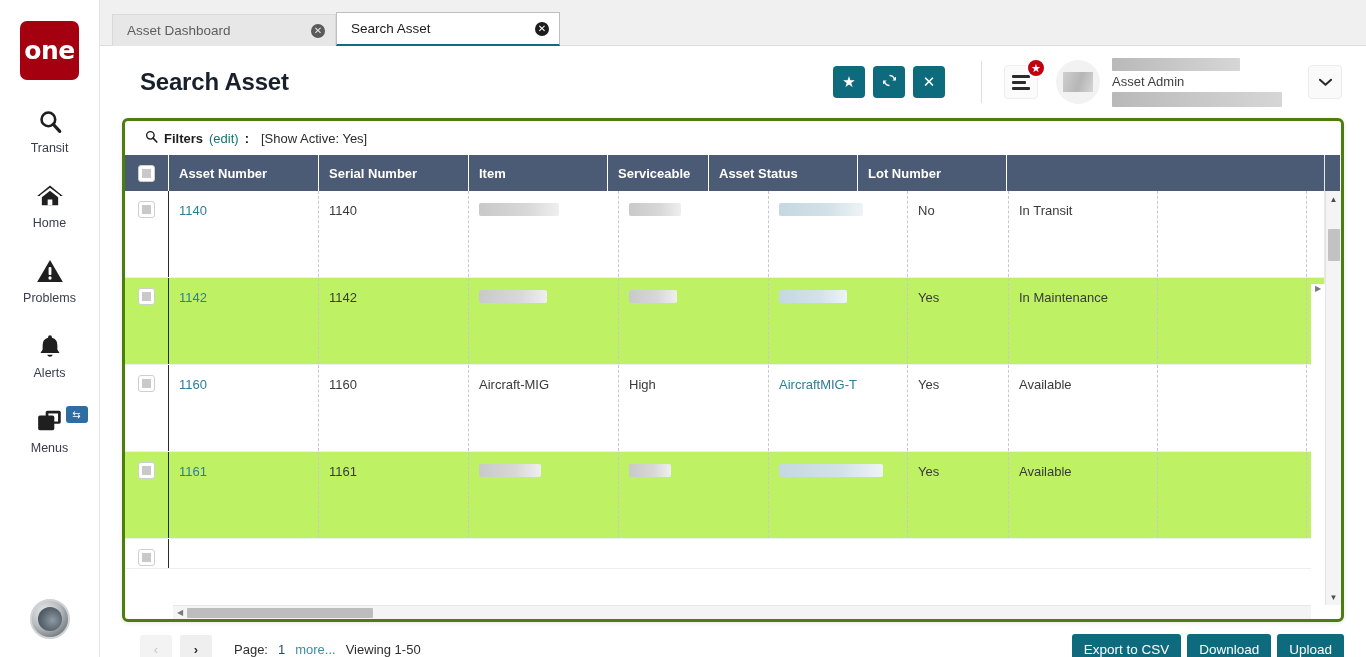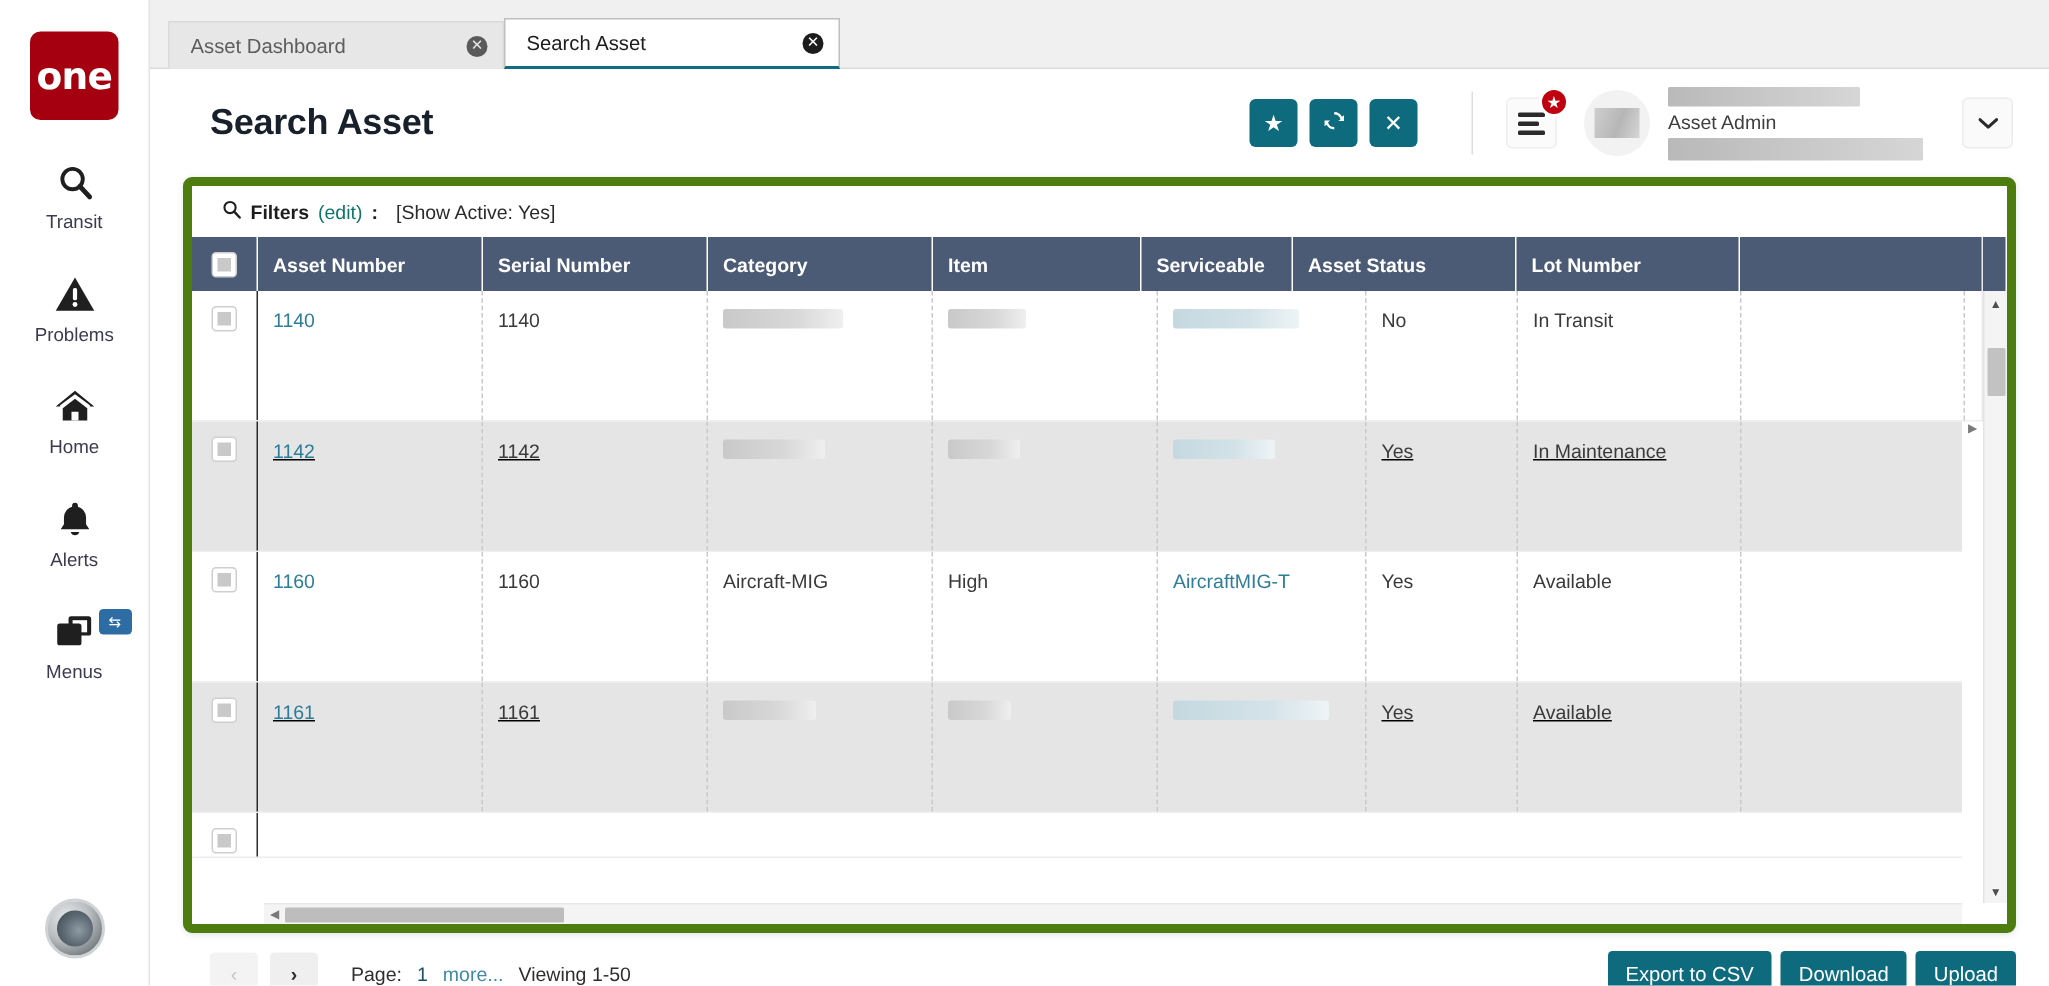--- a/index.html
+++ b/index.html
@@ -166,21 +166,21 @@
     width: 34px; height: 34px; margin-left: 26px;
     background: #fafafa; border:1px solid #ececec; border-radius: 4px;
     display:flex; align-items:center; justify-content:center;
     cursor:pointer; color:#2b2b2b; font-size: 13px;
   }
 
   
   .card-wrap { padding: 0 22px 0 22px; flex: 1; }
   .card {
     background: #fff;
-    border: 6px solid #4d7c0f;
+    border: 3px solid #4d7c0f;
     border-radius: 6px;
     box-shadow: 0 1px 4px rgba(0,0,0,0.10);
     height: 504px;
     display: flex; flex-direction: column;
     overflow: hidden;
   }
   .filters {
     height: 34px; flex: 0 0 34px;
     display: flex; align-items: center; gap: 6px;
     padding: 0 0 0 20px;
@@ -212,21 +212,21 @@
   .cbx-box {
     width: 17px; height: 17px; background: #fff; border: 1px solid #cfcfcf; border-radius: 3px;
     display:flex; align-items:center; justify-content:center;
   }
   .cbx-box i { width: 9px; height: 9px; background: #c9c9c9; display:block; }
   .grid-body {
     position: absolute; top: 36px; left: 0; right: 0; bottom: 0;
     overflow: hidden;
   }
   .row { display: flex; height: 87px; border-bottom: 1px solid #eeeeee; }
-  .row.alt { background: #e5e5e5; text-decoration: underline; }
+  .row.alt { background: #bef264; }
   .row .cell {
     padding: 12px 0 0 10px;
     font-size: 13px; color: #3a3a3a;
     border-right: 1px dashed #c9c9c9;
     overflow: hidden; white-space: nowrap;
   }
   .row .cell.cbx { display:flex; align-items:flex-start; justify-content:center; padding: 10px 0 0 0; border-right: 1px solid #2b2b2b; }
   .row .cell.nborder { border-right: none; }
   .link { color: #2e7d99; cursor: pointer; }
   .blur { display:inline-block; height: 13px; border-radius: 2px;
@@ -293,37 +293,37 @@
           <circle cx="10.5" cy="10.5" r="6.3" fill="none" stroke="#1f1f1f" stroke-width="2.4"></circle>
           <line x1="15" y1="15" x2="21" y2="21.5" stroke="#1f1f1f" stroke-width="3" stroke-linecap="round"></line>
         </svg>
     </span>
     <span class="rlabel">Transit</span>
   </div>
 
   <div class="rail-item">
     <span class="ricon">
       <svg width="28" height="26" viewBox="0 0 24 22">
+          <path d="M12 2 L23 11 L20.5 11 L20.5 10.3 L12 4 L3.5 10.3 L3.5 11 L1 11 Z" fill="#1f1f1f"></path>
+          <path d="M12 6.5 L19 12 L19 19 L5 19 L5 12 Z" fill="#1f1f1f"></path>
+          <rect x="10" y="14" width="4" height="5" fill="#fff"></rect>
+        </svg>
+    </span>
+    <span class="rlabel">Home</span>
+  </div>
+
+  <div class="rail-item">
+    <span class="ricon">
+      <svg width="28" height="26" viewBox="0 0 24 22">
           <path d="M12 1.5 L23 20.5 L1 20.5 Z" fill="#1f1f1f"></path>
           <rect x="10.8" y="7.5" width="2.4" height="7" fill="#fff" rx="1"></rect>
           <circle cx="12" cy="17" r="1.4" fill="#fff"></circle>
         </svg>
     </span>
     <span class="rlabel">Problems</span>
-  </div>
-
-  <div class="rail-item">
-    <span class="ricon">
-      <svg width="28" height="26" viewBox="0 0 24 22">
-          <path d="M12 2 L23 11 L20.5 11 L20.5 10.3 L12 4 L3.5 10.3 L3.5 11 L1 11 Z" fill="#1f1f1f"></path>
-          <path d="M12 6.5 L19 12 L19 19 L5 19 L5 12 Z" fill="#1f1f1f"></path>
-          <rect x="10" y="14" width="4" height="5" fill="#fff"></rect>
-        </svg>
-    </span>
-    <span class="rlabel">Home</span>
   </div>
 
   <div class="rail-item">
     <span class="ricon">
       <svg width="26" height="27" viewBox="0 0 24 24">
           <path d="M12 1.6 a1.8 1.8 0 0 1 1.8 1.8 v0.6 a6.8 6.8 0 0 1 5 6.5 v4.2 l2 3.2 h-17.6 l2-3.2 v-4.2 a6.8 6.8 0 0 1 5-6.5 v-0.6 A1.8 1.8 0 0 1 12 1.6 Z" fill="#1f1f1f"></path>
           <path d="M9.4 19.5 a2.7 2.7 0 0 0 5.2 0 Z" fill="#1f1f1f"></path>
         </svg>
     </span>
     <span class="rlabel">Alerts</span>
@@ -427,21 +427,20 @@
       <div class="table-area">
 
         <div class="grid-head">
           <div class="hc cbx" style="width:44px;flex:0 0 44px">
             <span class="cbx-box">
                 <i></i>
               </span>
           </div>
           <div class="hc" style="width:150px;flex:0 0 150px">Asset Number</div>
           <div class="hc" style="width:150px;flex:0 0 150px">Serial Number</div>
-          <div class="hc" style="width:150px;flex:0 0 150px">Category</div>
           <div class="hc" style="width:139px;flex:0 0 139px">Item</div>
           <div class="hc" style="width:101px;flex:0 0 101px">Serviceable</div>
           <div class="hc" style="width:149px;flex:0 0 149px">Asset Status</div>
           <div class="hc" style="width:149px;flex:0 0 149px">Lot Number</div>
           <div class="hc" style="flex:1"></div>
         </div>
 
         <div class="grid-body">
 
           <div class="row">

